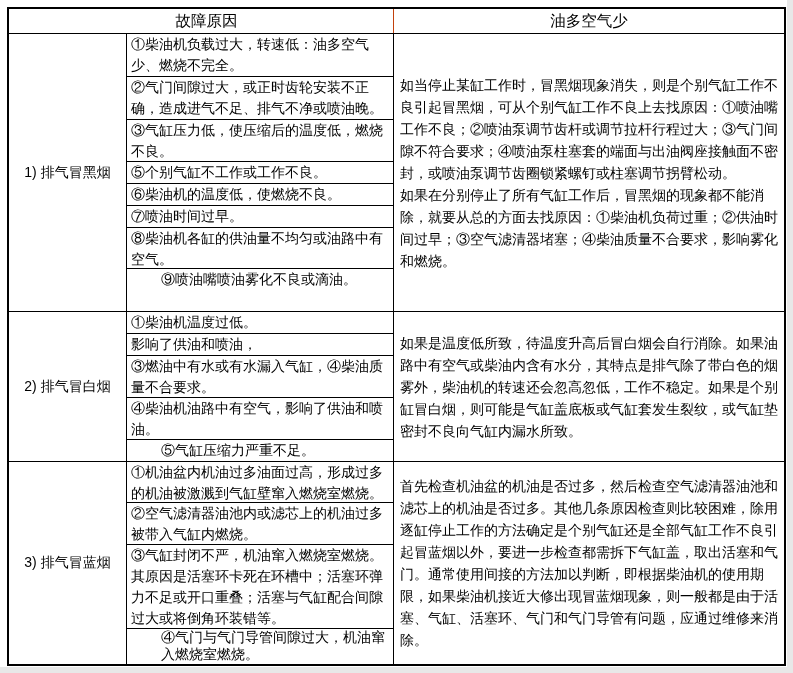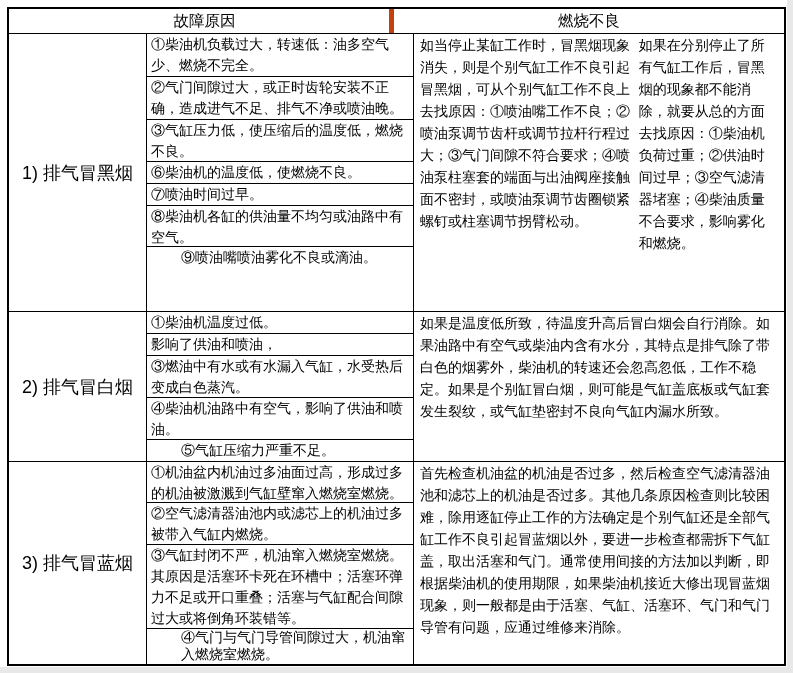--- a/index.html
+++ b/index.html
@@ -22,34 +22,34 @@
     border:2px solid #000;
     box-sizing:border-box;
     background:#fff;
     display:flex; flex-direction:column;
   }
   .hdr { display:flex; height:25px; box-sizing:border-box; border-bottom:1px solid #000; flex:none; }
   .hcell {
     display:flex; align-items:center; justify-content:center;
     font-size:15.5px; box-sizing:border-box;
   }
-  .hcell.h-causes { width:385px; border-right:5px solid #c2410c;padding-left:11px; }
+  .hcell.h-causes { width:385px; border-right:1px solid #c2410c;padding-left:11px; }
   .hcell.h-method { flex:1; }
 
   .section { display:flex; box-sizing:border-box; border-bottom:1px solid #000; min-height:0; }
   .section.sec1 { height:278px; flex:none; }
   .section.sec2 { height:150px; flex:none; }
   .section.sec3 { flex:1; border-bottom:none; }
 
   .label-cell {
-    width:138px; flex:none;
+    width:118px; flex:none;
     border-right:1px solid #000;
     box-sizing:border-box;
     display:flex; align-items:center; justify-content:center;
-    font-size:18px;
+    font-size:14px;
     white-space:nowrap;
   }
   .causes {
     width:267px; flex:none;
     border-right:1px solid #000;
     box-sizing:border-box;
     display:flex; flex-direction:column;
     min-height:0;
   }
   .cause {
@@ -59,61 +59,62 @@
     font-size:14px; line-height:21px;
     overflow:hidden;
     flex:none;
   }
   .causes .cause:last-child { border-bottom:none; flex:1;margin-left:30px; }
   .cause.tight { line-height:17px; }
 
   .method {
     flex:1; min-width:0;
     box-sizing:border-box;
-    display:flex; flex-direction:row; justify-content:center;
+    display:flex; flex-direction:column; justify-content:center;
     padding:0 6px 0 6px;
     font-size:14px; line-height:22px;
     overflow:hidden;
   }
   .method p { margin:0; }
 </style>
 </head>
 <body>
 
 <div class="page">
   <div class="tbl">
 
     <div class="hdr">
       <div class="hcell h-causes">故障原因</div>
-      <div class="hcell h-method">燃烧不良</div>
+      <div class="hcell h-method">油多空气少</div>
     </div>
 
     <div class="section sec1">
       <div class="label-cell">1) 排气冒黑烟</div>
       <div class="causes">
         <div class="cause" style="height:43px">①柴油机负载过大，转速低：油多空气少、燃烧不完全。</div>
         <div class="cause" style="height:43px">②气门间隙过大，或正时齿轮安装不正确，造成进气不足、排气不净或喷油晚。</div>
         <div class="cause" style="height:42px">③气缸压力低，使压缩后的温度低，燃烧不良。</div>
+        <div class="cause" style="height:22px">⑤个别气缸不工作或工作不良。</div>
         <div class="cause" style="height:22px">⑥柴油机的温度低，使燃烧不良。</div>
         <div class="cause" style="height:22px">⑦喷油时间过早。</div>
         <div class="cause" style="height:41px">⑧柴油机各缸的供油量不均匀或油路中有空气。</div>
         <div class="cause">⑨喷油嘴喷油雾化不良或滴油。</div>
       </div>
       <div class="method">
         <p>如当停止某缸工作时，冒黑烟现象消失，则是个别气缸工作不良引起冒黑烟，可从个别气缸工作不良上去找原因：①喷油嘴工作不良；②喷油泵调节齿杆或调节拉杆行程过大；③气门间隙不符合要求；④喷油泵柱塞套的端面与出油阀座接触面不密封，或喷油泵调节齿圈锁紧螺钉或柱塞调节拐臂松动。</p>
         <p>如果在分别停止了所有气缸工作后，冒黑烟的现象都不能消除，就要从总的方面去找原因：①柴油机负荷过重；②供油时间过早；③空气滤清器堵塞；④柴油质量不合要求，影响雾化和燃烧。</p>
       </div>
     </div>
 
     <div class="section sec2">
       <div class="label-cell">2) 排气冒白烟</div>
       <div class="causes">
         <div class="cause" style="height:22px">①柴油机温度过低。</div>
         <div class="cause" style="height:22px">影响了供油和喷油，</div>
-        <div class="cause" style="height:42px">③燃油中有水或有水漏入气缸，水受热后变成白色蒸汽。</div>
+        <div class="cause" style="height:42px">③燃油中有水或有水漏入气缸，④柴油质量不合要求。</div>
         <div class="cause" style="height:42px">④柴油机油路中有空气，影响了供油和喷油。</div>
         <div class="cause">⑤气缸压缩力严重不足。</div>
       </div>
       <div class="method">
         <p>如果是温度低所致，待温度升高后冒白烟会自行消除。如果油路中有空气或柴油内含有水分，其特点是排气除了带白色的烟雾外，柴油机的转速还会忽高忽低，工作不稳定。如果是个别缸冒白烟，则可能是气缸盖底板或气缸套发生裂纹，或气缸垫密封不良向气缸内漏水所致。</p>
       </div>
     </div>
 
     <div class="section sec3">
       <div class="label-cell">3) 排气冒蓝烟</div>

